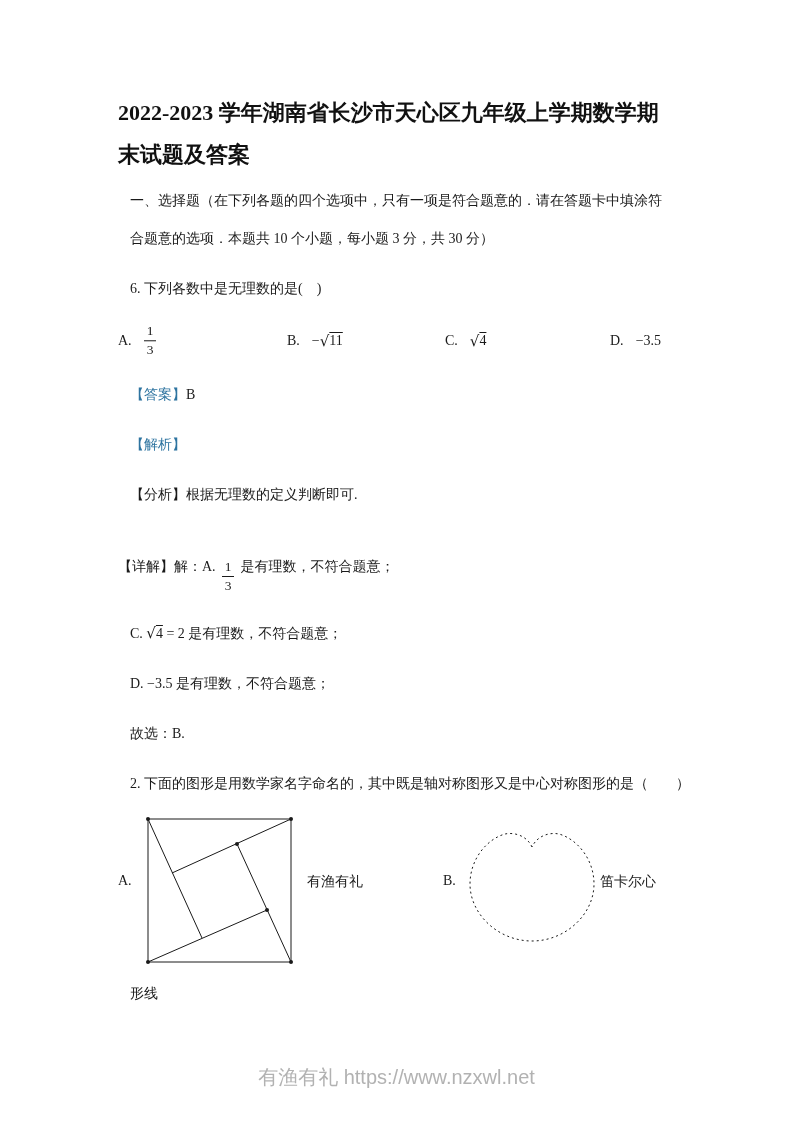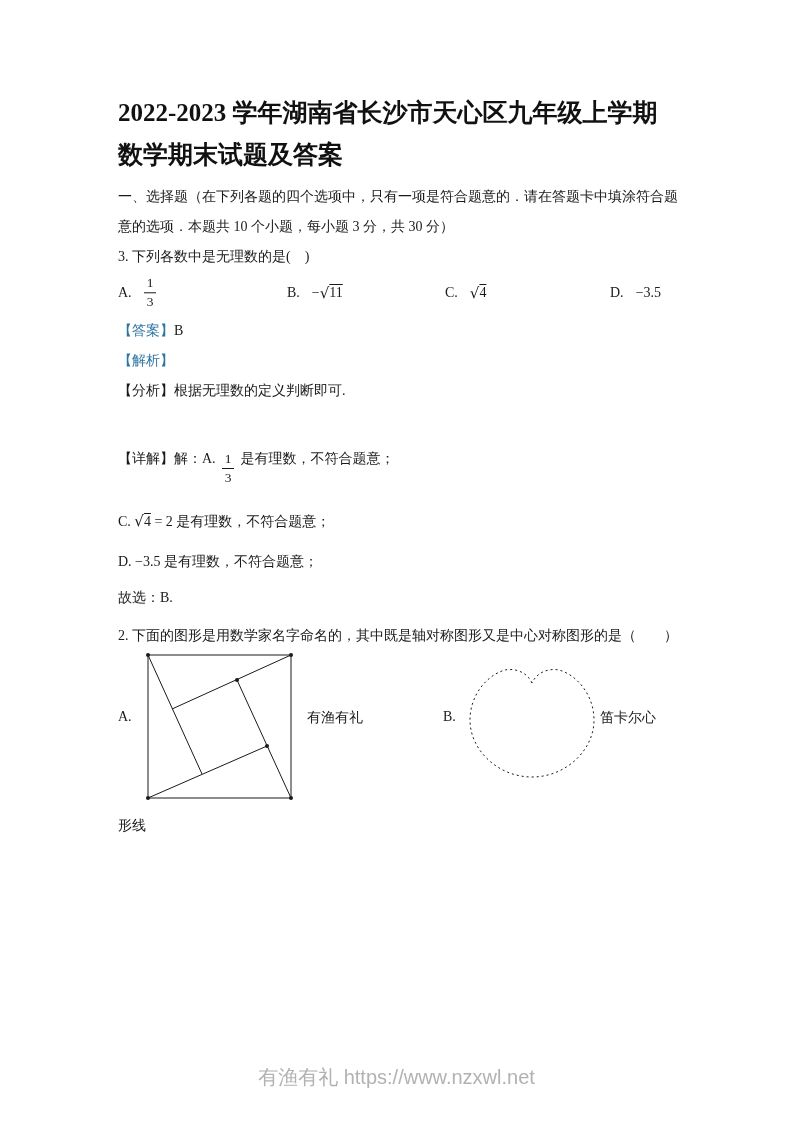--- a/index.html
+++ b/index.html
@@ -1,21 +1,21 @@
 <!DOCTYPE html>
 <html><head>
 <meta charset="utf-8">
 <style>
   html,body{margin:0;padding:0;background:#ffffff;}
   body{width:793px;height:1122px;font-family:"Liberation Serif","DejaVu Serif",serif;color:#1a1a1a;font-size:14px;}
   .page{position:relative;width:793px;height:1122px;background:#fff;overflow:hidden;}
   .content{position:absolute;left:118px;top:0;width:560px;}
-  .title{font-size:25px;font-weight:700;line-height:42px;margin:92px 0 0 0;color:#111;}
+  .title{font-size:22px;font-weight:700;line-height:42px;margin:92px 0 0 0;color:#111;}
   .meta{margin:8px 0 0 0;line-height:30px;text-align:center;}
-  .para{margin:0;line-height:30px;}
+  .para{margin:12px;line-height:38px;}
   .mt6{margin-top:6px;}
   .mt8{margin-top:8px;}
   .mt10{margin-top:10px;}
   .nowrap{white-space:nowrap;}
   .tag{color:#2e74a0;}
   .options-row{position:relative;height:46px;margin-top:-2px;}
   .opt{position:absolute;top:50%;transform:translateY(-50%);display:flex;align-items:center;}
   .opt .olabel{margin-right:12px;}
   .frac{display:inline-flex;flex-direction:column;align-items:center;vertical-align:middle;font-size:13.5px;line-height:1.35;}
   .frac .num{display:block;border-bottom:1px solid #1a1a1a;padding:0 3px;}
@@ -38,21 +38,21 @@
 <body>
 
 <div class="page">
   <div class="content">
 
     <h1 class="title">2022-2023 学年湖南省长沙市天心区九年级上学期数学期末试题及答案</h1>
 
 
     <p class="para mt6">一、选择题（在下列各题的四个选项中，只有一项是符合题意的．请在答题卡中填涂符合题意的选项．本题共 10 个小题，每小题 3 分，共 30 分）</p>
 
-    <p class="para nowrap">3.  下列各数中是无理数的是(　)</p>
+    <p class="para nowrap">6.  下列各数中是无理数的是(　)</p>
 
     <div class="options-row">
       <span class="opt" style="left:0">
         <span class="olabel">A.</span>
         <span class="frac">
           <span class="num">1</span>
           <span class="den">3</span>
         </span>
       </span>
       <span class="opt" style="left:169px">

